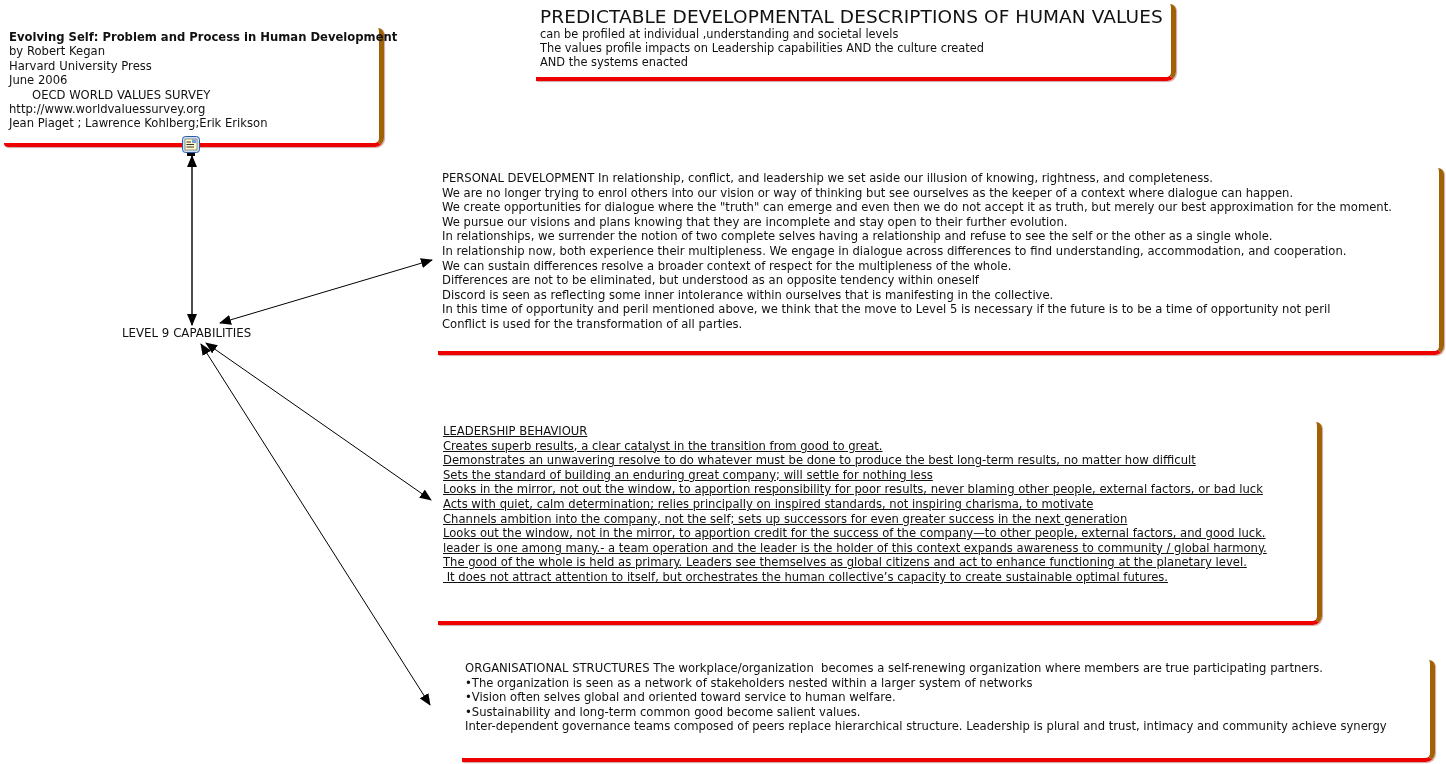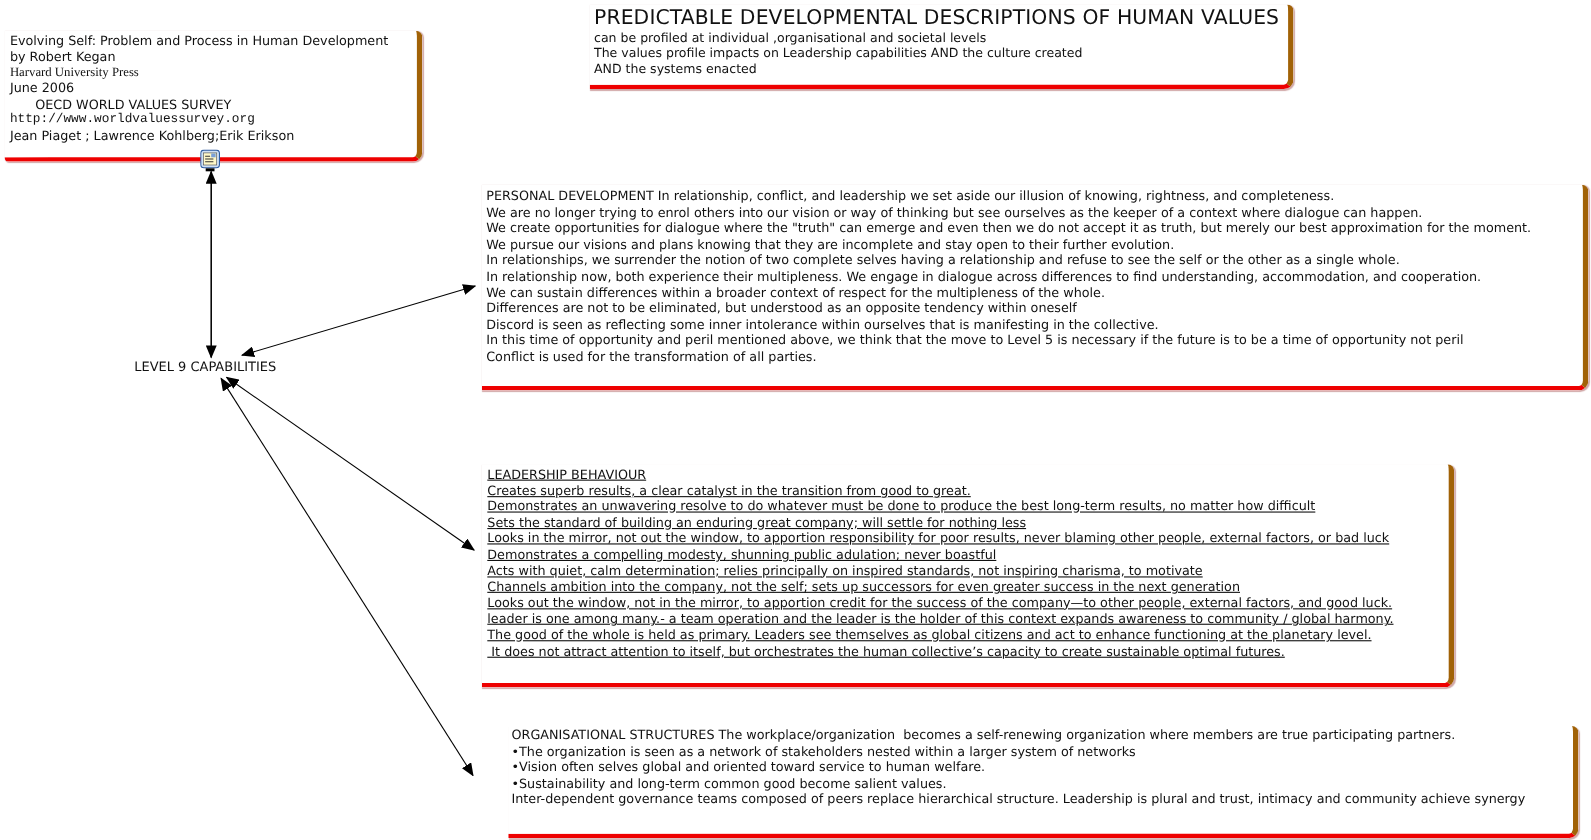--- a/index.html
+++ b/index.html
@@ -37,32 +37,32 @@
 
   <line x1="220" y1="323" x2="432" y2="260" stroke="#000" stroke-width="1" marker-start="url(#arrs)" marker-end="url(#arr)"></line>
 
   <line x1="206" y1="343" x2="431" y2="500" stroke="#000" stroke-width="1" marker-start="url(#arrs)" marker-end="url(#arr)"></line>
 
   <line x1="201" y1="344" x2="430" y2="705" stroke="#000" stroke-width="1" marker-start="url(#arrs)" marker-end="url(#arr)"></line>
 </svg>
 
 <div class="node box" style="left:536px; top:4px; width:640px; height:77px; padding:3px 0 0 4px;">
   <div class="title-big">PREDICTABLE DEVELOPMENTAL DESCRIPTIONS OF HUMAN VALUES</div>
-  <div class="plain" style="font-size:11.4px; line-height:14.2px;">can be profiled at individual ,organisational and societal levels</div>
+  <div class="plain" style="font-size:11.4px; line-height:14.2px;">can be profiled at individual ,understanding and societal levels</div>
   <div class="plain" style="font-size:11.4px; line-height:14.2px;">The values profile impacts on Leadership capabilities AND the culture created</div>
   <div class="plain" style="font-size:11.4px; line-height:14.2px;">AND the systems enacted</div>
 </div>
 
 <div class="node box left-cap" style="left:4px; top:28px; width:380px; height:119px; padding:2px 0 0 5px;">
-  <div class="plain" style="line-height:14.4px;">Evolving Self: Problem and Process in Human Development</div>
+  <div class="plain" style="line-height:14.4px;font-weight:bold;">Evolving Self: Problem and Process in Human Development</div>
   <div class="plain" style="line-height:14.4px;">by Robert Kegan</div>
-  <div class="plain" style="line-height:14.4px;font-family:Liberation Serif, serif;">Harvard University Press</div>
+  <div class="plain" style="line-height:14.4px;">Harvard University Press</div>
   <div class="plain" style="line-height:14.4px;">June 2006</div>
   <div class="plain" style="line-height:14.4px;margin-left:23px;">OECD WORLD VALUES SURVEY</div>
-  <div class="plain" style="line-height:14.4px;font-family:Liberation Mono, monospace;">http://www.worldvaluessurvey.org</div>
+  <div class="plain" style="line-height:14.4px;">http://www.worldvaluessurvey.org</div>
   <div class="plain" style="line-height:14.4px;">Jean Piaget ; Lawrence Kohlberg;Erik Erikson</div>
 </div>
 
 <div class="doc-icon">
   <svg width="18" height="20" viewBox="0 0 18 20">
     <rect x="0.5" y="0.5" width="17" height="16" rx="3" fill="#cfe0f5" stroke="#2c5aa0" stroke-width="1"></rect>
     <rect x="3" y="3" width="12" height="11" fill="#fff8c8" stroke="#555" stroke-width="0.6"></rect>
     <line x1="4.5" y1="6" x2="9" y2="6" stroke="#333" stroke-width="1"></line>
     <line x1="4.5" y1="8.5" x2="12" y2="8.5" stroke="#333" stroke-width="1"></line>
     <line x1="4.5" y1="11" x2="12" y2="11" stroke="#333" stroke-width="1"></line>
@@ -75,34 +75,33 @@
   <div class="plain" style="font-size:11.8px;">LEVEL 9 CAPABILITIES</div>
 </div>
 
 <div class="node box" style="left:438px; top:168px; width:1006px; height:187px; padding:3px 0 0 4px;">
   <div class="lines">PERSONAL DEVELOPMENT In relationship, conflict, and leadership we set aside our illusion of knowing, rightness, and completeness.</div>
   <div class="lines">We are no longer trying to enrol others into our vision or way of thinking but see ourselves as the keeper of a context where dialogue can happen.</div>
   <div class="lines">We create opportunities for dialogue where the "truth" can emerge and even then we do not accept it as truth, but merely our best approximation for the moment.</div>
   <div class="lines">We pursue our visions and plans knowing that they are incomplete and stay open to their further evolution.</div>
   <div class="lines">In relationships, we surrender the notion of two complete selves having a relationship and refuse to see the self or the other as a single whole.</div>
   <div class="lines">In relationship now, both experience their multipleness. We engage in dialogue across differences to find understanding, accommodation, and cooperation.</div>
-  <div class="lines">We can sustain differences within a broader context of respect for the multipleness of the whole.</div>
+  <div class="lines">We can sustain differences resolve a broader context of respect for the multipleness of the whole.</div>
   <div class="lines">Differences are not to be eliminated, but understood as an opposite tendency within oneself</div>
   <div class="lines">Discord is seen as reflecting some inner intolerance within ourselves that is manifesting in the collective.</div>
   <div class="lines">In this time of opportunity and peril mentioned above, we think that the move to Level 5 is necessary if the future is to be a time of opportunity not peril</div>
   <div class="lines">Conflict is used for the transformation of all parties.</div>
 </div>
 
 <div class="node box" style="left:438px; top:422px; width:884px; height:203px; padding:2px 0 0 5px;text-decoration:underline;">
   <div class="lines">LEADERSHIP BEHAVIOUR</div>
   <div class="lines">Creates superb results, a clear catalyst in the transition from good to great.</div>
   <div class="lines">Demonstrates an unwavering resolve to do whatever must be done to produce the best long-term results, no matter how difficult</div>
   <div class="lines">Sets the standard of building an enduring great company; will settle for nothing less</div>
   <div class="lines">Looks in the mirror, not out the window, to apportion responsibility for poor results, never blaming other people, external factors, or bad luck</div>
-  <div class="lines">Demonstrates a compelling modesty, shunning public adulation; never boastful</div>
   <div class="lines">Acts with quiet, calm determination; relies principally on inspired standards, not inspiring charisma, to motivate</div>
   <div class="lines">Channels ambition into the company, not the self; sets up successors for even greater success in the next generation</div>
   <div class="lines">Looks out the window, not in the mirror, to apportion credit for the success of the company—to other people, external factors, and good luck.</div>
   <div class="lines">leader is one among many.- a team operation and the leader is the holder of this context expands awareness to community / global harmony.</div>
   <div class="lines">The good of the whole is held as primary. Leaders see themselves as global citizens and act to enhance functioning at the planetary level.</div>
   <div class="lines"> It does not attract attention to itself, but orchestrates the human collective’s capacity to create sustainable optimal futures.</div>
 </div>
 
 <div class="node box" style="left:438px; top:660px; width:973px; height:102px; padding:1px 0 0 3px;margin-left:24px;">
   <div class="lines">ORGANISATIONAL STRUCTURES The workplace/organization  becomes a self-renewing organization where members are true participating partners.</div>

